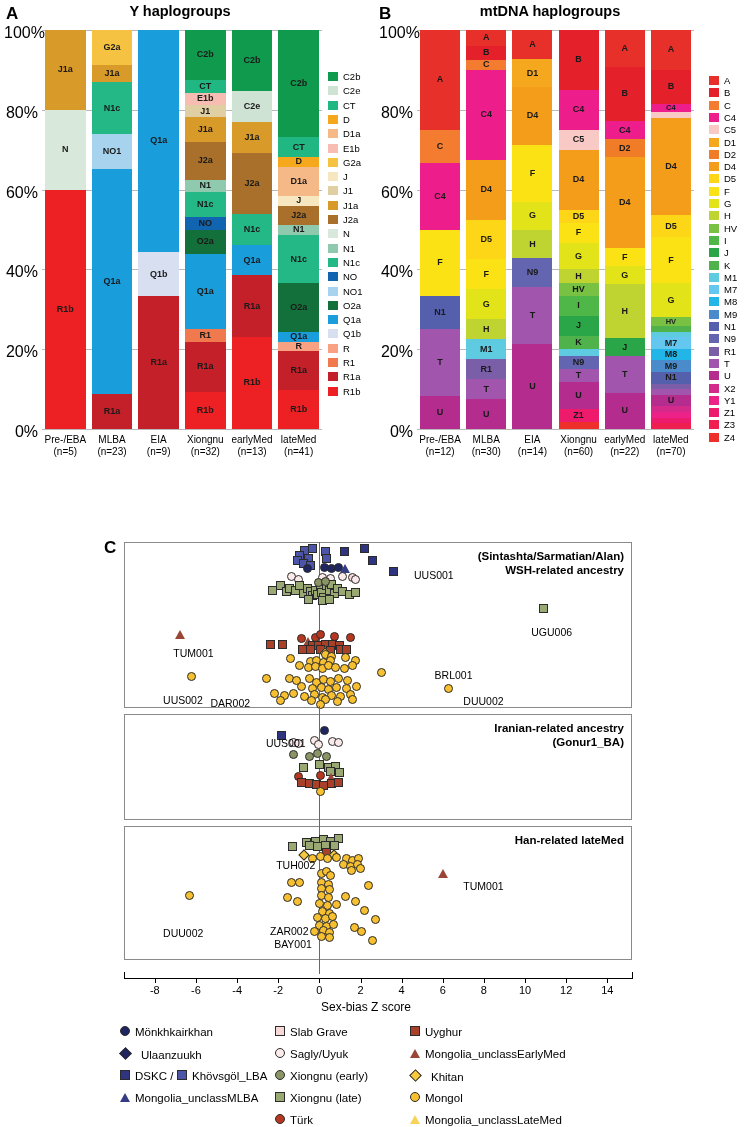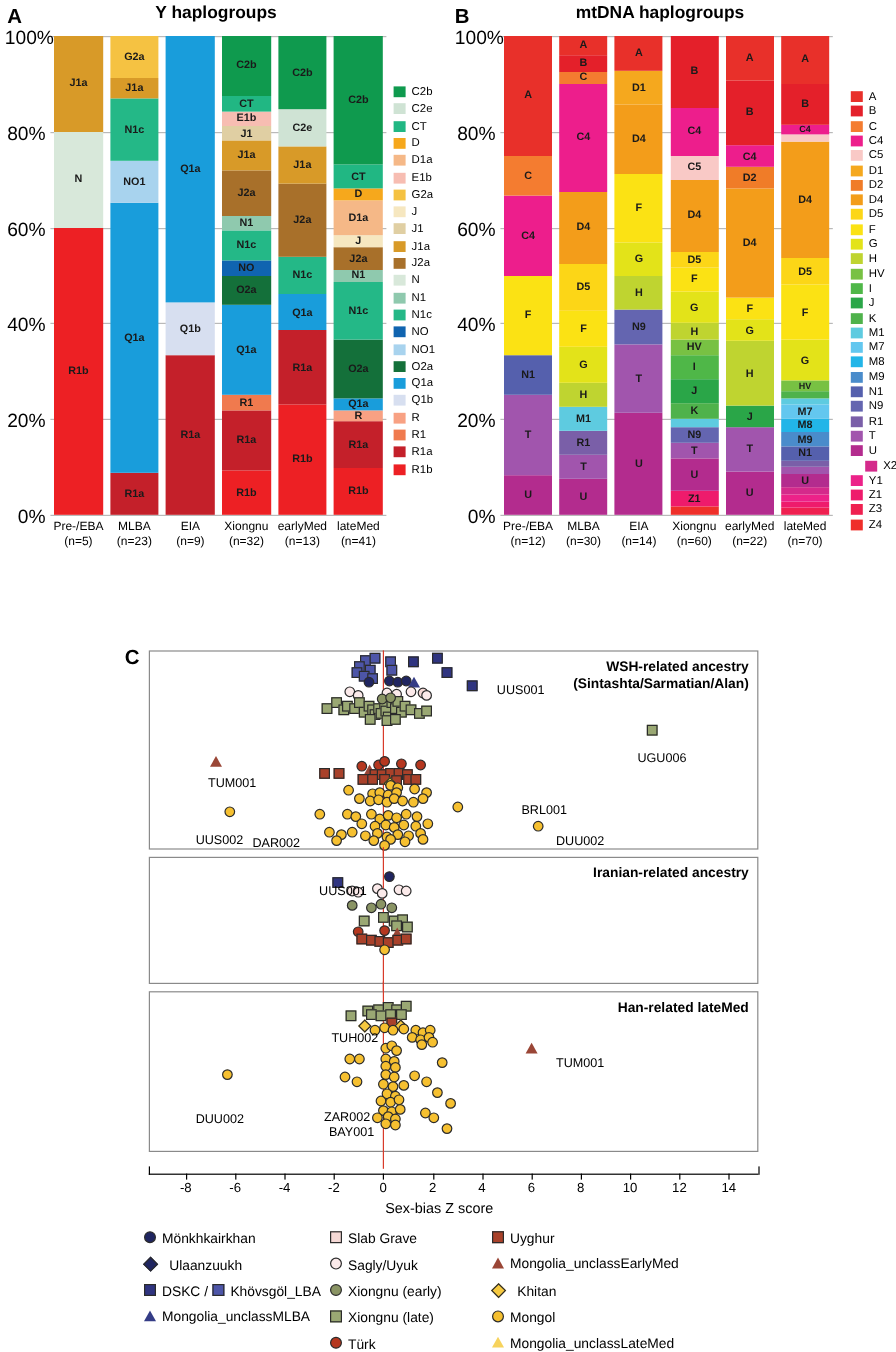--- a/index.html
+++ b/index.html
@@ -704,21 +704,21 @@
       <span class="lb">R1</span>
     </div>
     <div class="row" style="top: 282.9px;">
       <span class="sw" style="background: rgb(161, 85, 173);"></span>
       <span class="lb">T</span>
     </div>
     <div class="row" style="top: 295.2px;">
       <span class="sw" style="background: rgb(179, 44, 142);"></span>
       <span class="lb">U</span>
     </div>
-    <div class="row" style="top: 307.5px; margin-left: 12px;">
+    <div class="row" style="top: 307.5px;">
       <span class="sw" style="background: rgb(212, 42, 139);"></span>
       <span class="lb">X2</span>
     </div>
     <div class="row" style="top: 319.8px;">
       <span class="sw" style="background: rgb(236, 34, 137);"></span>
       <span class="lb">Y1</span>
     </div>
     <div class="row" style="top: 332.1px;">
       <span class="sw" style="background: rgb(238, 27, 108);"></span>
       <span class="lb">Z1</span>
@@ -731,22 +731,22 @@
       <span class="sw" style="background: rgb(239, 47, 42);"></span>
       <span class="lb">Z4</span>
     </div>
   </div>
 
 <div class="panel-letter" style="left:104px;top:538px;">C</div>
 <div class="cpanel" id="panelC" style="left:0px;top:520px;width:747px;height:500px;">
     <div class="cbox" style="left: 124px; top: 22px; width: 508px; height: 166px;"></div>
     <div class="zeroline" style="left: 319.385px; top: 22px; height: 180px; background: rgb(216, 59, 42);"></div>
     <div class="ctitle" style="left: 344px; top: 30px; width: 280px;">
+      <div>(Sintashta/Sarmatian/Alan)</div>
       <div>WSH-related ancestry</div>
-      <div>(Sintashta/Sarmatian/Alan)</div>
     </div>
     <div class="pt square" style="left: 300.488px; top: 25.8px; width: 9px; height: 9px; background: rgb(77, 85, 168);"></div>
     <div class="pt square" style="left: 307.686px; top: 24.14px; width: 9px; height: 9px; background: rgb(77, 85, 168);"></div>
     <div class="pt square" style="left: 295.346px; top: 30.78px; width: 9px; height: 9px; background: rgb(77, 85, 168);"></div>
     <div class="pt square" style="left: 303.573px; top: 34.1px; width: 9px; height: 9px; background: rgb(77, 85, 168);"></div>
     <div class="pt square" style="left: 293.289px; top: 35.76px; width: 9px; height: 9px; background: rgb(77, 85, 168);"></div>
     <div class="pt square" style="left: 299.46px; top: 39.08px; width: 9px; height: 9px; background: rgb(77, 85, 168);"></div>
     <div class="pt square" style="left: 305.63px; top: 40.74px; width: 9px; height: 9px; background: rgb(77, 85, 168);"></div>
     <div class="pt square" style="left: 321.055px; top: 27.46px; width: 9px; height: 9px; background: rgb(77, 85, 168);"></div>
     <div class="pt square" style="left: 322.083px; top: 34.1px; width: 9px; height: 9px; background: rgb(77, 85, 168);"></div>
@@ -871,20 +871,21 @@
     <div class="ann" style="left: 531.223px; top: 105.64px;">UGU006</div>
     <div class="ann" style="left: 173.36px; top: 127.22px;">TUM001</div>
     <div class="ann" style="left: 434.559px; top: 148.8px;">BRL001</div>
     <div class="ann" style="left: 163.077px; top: 173.7px;">UUS002</div>
     <div class="ann" style="left: 210.381px; top: 177.02px;">DAR002</div>
     <div class="ann" style="left: 463.352px; top: 175.36px;">DUU002</div>
     <div class="cbox" style="left: 124px; top: 194px; width: 508px; height: 106px;"></div>
     <div class="zeroline" style="left: 319.385px; top: 186px; height: 122px; background: rgb(216, 59, 42);"></div>
     <div class="ctitle" style="left: 344px; top: 202px; width: 280px;">
       <div>Iranian-related ancestry</div>
+      <div>(Gonur1_BA)</div>
     </div>
     <div class="pt square" style="left: 276.836px; top: 210.7px; width: 9px; height: 9px; background: rgb(47, 52, 128);"></div>
     <div class="pt circle" style="left: 320.026px; top: 206.46px; width: 9px; height: 9px; background: rgb(31, 37, 96);"></div>
     <div class="pt circle" style="left: 289.176px; top: 218.12px; width: 9px; height: 9px; background: rgb(251, 234, 234);"></div>
     <div class="pt circle" style="left: 294.318px; top: 219.18px; width: 9px; height: 9px; background: rgb(251, 234, 234);"></div>
     <div class="pt circle" style="left: 309.743px; top: 216px; width: 9px; height: 9px; background: rgb(251, 234, 234);"></div>
     <div class="pt circle" style="left: 313.856px; top: 220.24px; width: 9px; height: 9px; background: rgb(251, 234, 234);"></div>
     <div class="pt circle" style="left: 328.253px; top: 216.53px; width: 9px; height: 9px; background: rgb(251, 234, 234);"></div>
     <div class="pt circle" style="left: 334.423px; top: 218.12px; width: 9px; height: 9px; background: rgb(251, 234, 234);"></div>
     <div class="pt circle" style="left: 289.176px; top: 229.78px; width: 9px; height: 9px; background: rgb(138, 148, 100);"></div>

